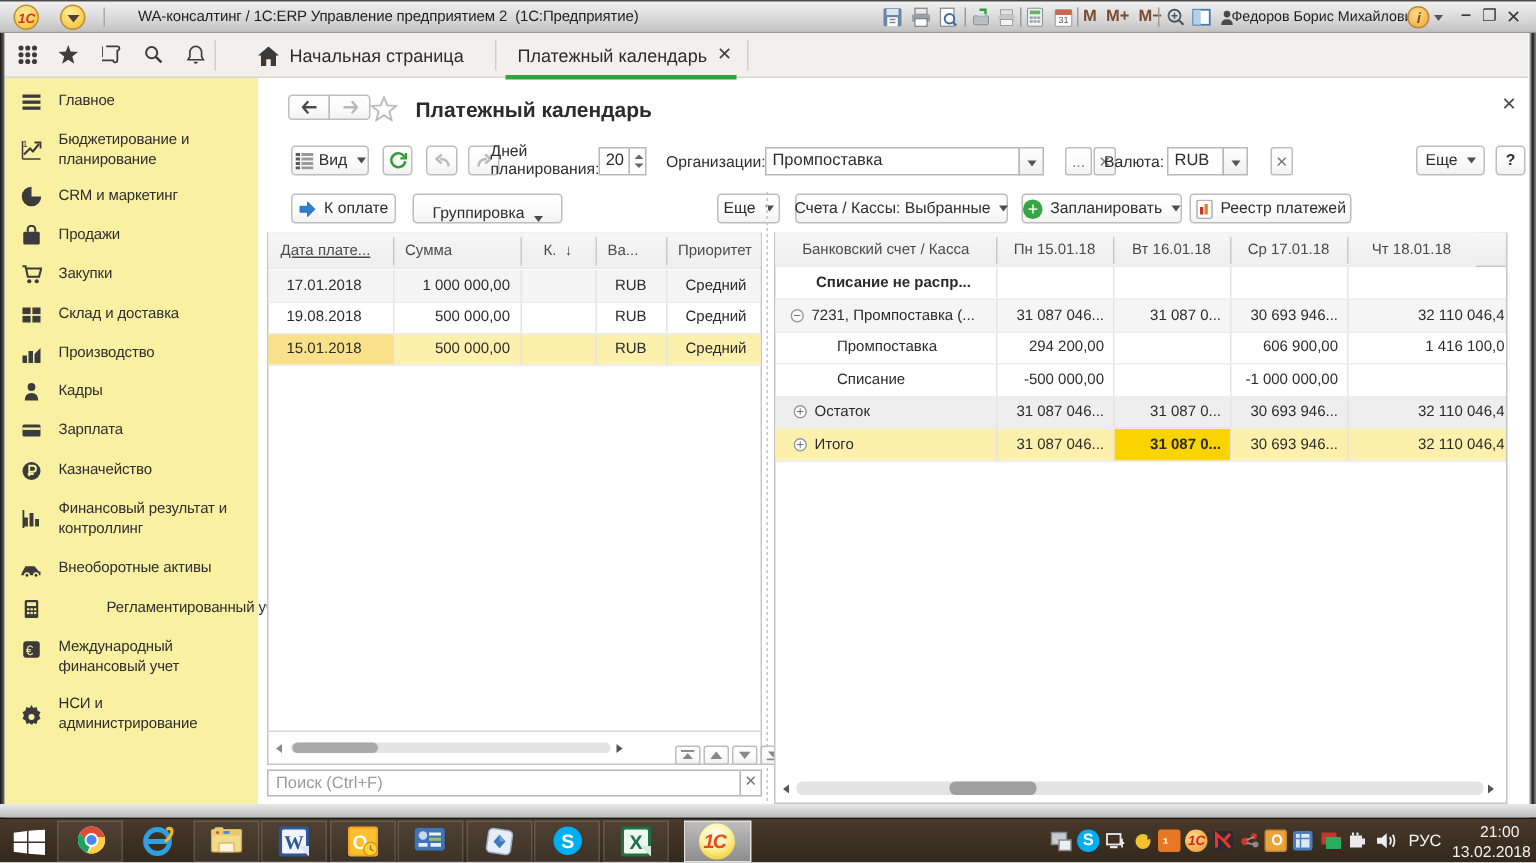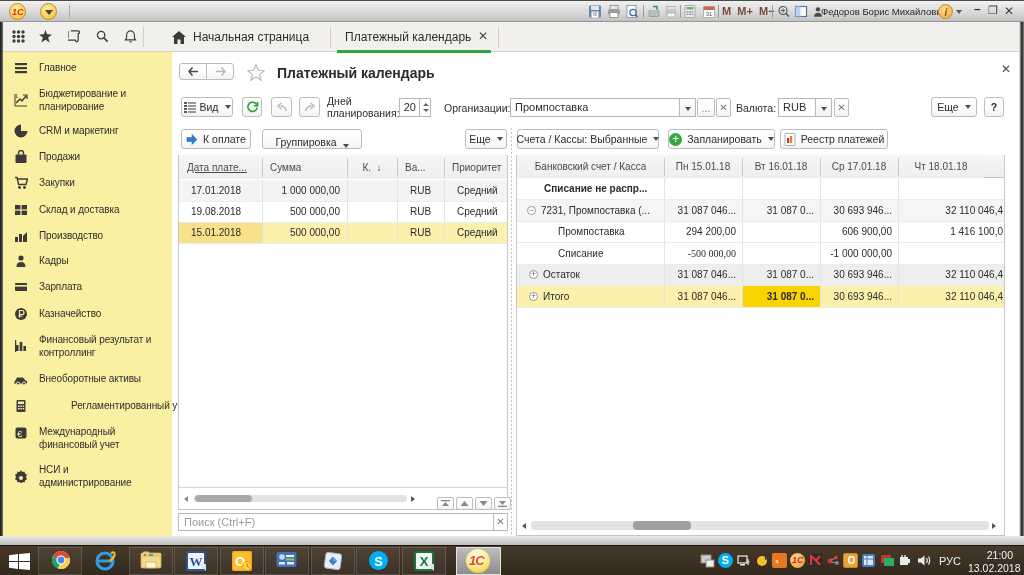--- a/index.html
+++ b/index.html
@@ -19,21 +19,21 @@
 .tsep{position:absolute;top:4px;width:1px;height:13px;background:#9d9d9d;}
 .winbtn{position:absolute;top:3px;font-size:12px;color:#3c3c3c;}
 
 .bico{position:absolute;top:30px;}
 .tab{position:absolute;top:22px;height:29px;font-size:12px;color:#2b2b2b;display:flex;align-items:center;}
 .tabsep{position:absolute;top:27px;width:1px;height:20px;background:#d2cfc9;}
 
 .mi{position:absolute;left:39px;font-size:10px;color:#2e2e2e;line-height:12.5px;letter-spacing:-0.1px;}
 .mic{position:absolute;left:14px;width:14px;height:14px;}
 
-.btn{position:absolute;height:20px;background:linear-gradient(#ffffff,#fbfbfb 60%,#f2f2f2);border:1px solid #bdbdbd;border-radius:3px;font-size:10.5px;color:#2e2e2e;display:flex;align-items:center;justify-content:center;white-space:nowrap;}
+.btn{position:absolute;height:20px;background:linear-gradient(#ffffff,#fbfbfb 60%,#f2f2f2);border:1px solid #bdbdbd;border-radius:3px;font-size:10.5px;color:#2e2e2e;display:flex;align-items:center;justify-content:center;white-space:nowrap;margin-left:13px;}
 .lbl{position:absolute;font-size:10.5px;color:#2e2e2e;white-space:nowrap;}
 .inp{position:absolute;background:#fff;border:1px solid #b8b8b8;font-size:11px;color:#2e2e2e;}
 .caret{display:inline-block;width:0;height:0;border-left:3.5px solid transparent;border-right:3.5px solid transparent;border-top:4px solid #4d4d4d;margin-left:6px;}
 
 .th{position:absolute;background:linear-gradient(#f6f6f6,#eeeeee);font-size:10px;color:#4a4a4a;display:flex;align-items:center;}
 .cell{position:absolute;font-size:10px;color:#2b2b2b;display:flex;align-items:center;white-space:nowrap;overflow:hidden;}
 .num{justify-content:flex-end;}
 .gridv{position:absolute;width:1px;background:#e4e4e4;}
 .gridh{position:absolute;height:1px;background:#ececec;}
 .expico{display:inline-block;width:9px;height:9px;border:1px solid #9a9a9a;border-radius:50%;color:#6f6f6f;font-size:9px;line-height:7px;text-align:center;margin-right:5px;background:#fff;}
@@ -48,20 +48,21 @@
 <body>
 
 <div id="titlebar">
  <div class="circle1c" style="left:9px;top:2px;">
       <div style="position:absolute;left:2px;top:3px;font-size:9px;font-weight:bold;color:#e02b20;font-style:italic;">1С</div>
     </div>
  <div class="circle1c" style="left:40px;top:2px;">
       <div style="position:absolute;left:4px;top:2px;width:0;height:0;border-left:4px solid transparent;border-right:4px solid transparent;border-top:5px solid #4d4434;margin-top:4px;"></div>
     </div>
  <div class="tsep" style="left:69px;background:#aaa;"></div>
+ <div class="ttxt" style="left:92px;top:5px;font-size:10px;letter-spacing:-0.1px;">WA-консалтинг / 1C:ERP Управление предприятием 2&nbsp; (1С:Предприятие)</div>
 
  <svg class="tico" style="left:588px;" viewBox="0 0 14 14">
       <rect x="1" y="1" width="12" height="12" rx="1" fill="#6b87a8"></rect>
       <rect x="3" y="1.5" width="8" height="4" fill="#dce6f0"></rect>
       <rect x="3.5" y="7" width="7" height="6" fill="#fff"></rect>
       <line x1="5" y1="8.5" x2="9" y2="8.5" stroke="#888"></line>
       <line x1="5" y1="10.5" x2="9" y2="10.5" stroke="#888"></line>
     </svg>
  <svg class="tico" style="left:607px;" viewBox="0 0 14 14">
       <rect x="3" y="1" width="8" height="4" fill="#e8e8e8" stroke="#777" stroke-width=".7"></rect>
@@ -446,21 +447,21 @@
 <div class="cell num" style="left:742px;top:199px;width:72px;height:22px;">31 087 0...</div>
 <div class="cell num" style="left:820px;top:199px;width:72px;height:22px;">30 693 946...</div>
 <div class="cell num" style="left:898px;top:199px;width:105px;height:22px;">32 110 046,4</div>
 
 <div class="cell" style="left:558px;top:221px;width:106px;height:21px;">Промпоставка</div>
 <div class="cell num" style="left:664px;top:221px;width:72px;height:21px;">294 200,00</div>
 <div class="cell num" style="left:820px;top:221px;width:72px;height:21px;">606 900,00</div>
 <div class="cell num" style="left:898px;top:221px;width:105px;height:21px;">1 416 100,0</div>
 
 <div class="cell" style="left:558px;top:242px;width:106px;height:22px;">Списание</div>
-<div class="cell num" style="left:664px;top:242px;width:72px;height:22px;font-family:Liberation Serif, serif;">-500 000,00</div>
+<div class="cell num" style="left:664px;top:242px;width:72px;height:22px;">-500 000,00</div>
 <div class="cell num" style="left:820px;top:242px;width:72px;height:22px;">-1 000 000,00</div>
 
 <div class="abs" style="left:517px;top:264px;width:487px;height:21px;background:#eeeeee;"></div>
 <div class="cell" style="left:529px;top:264px;width:135px;height:21px;"><span class="expico">+</span>Остаток</div>
 <div class="cell num" style="left:664px;top:264px;width:72px;height:21px;">31 087 046...</div>
 <div class="cell num" style="left:742px;top:264px;width:72px;height:21px;">31 087 0...</div>
 <div class="cell num" style="left:820px;top:264px;width:72px;height:21px;">30 693 946...</div>
 <div class="cell num" style="left:898px;top:264px;width:105px;height:21px;">32 110 046,4</div>
 
 <div class="abs" style="left:517px;top:285px;width:487px;height:22px;background:#fbf0ac;"></div>

